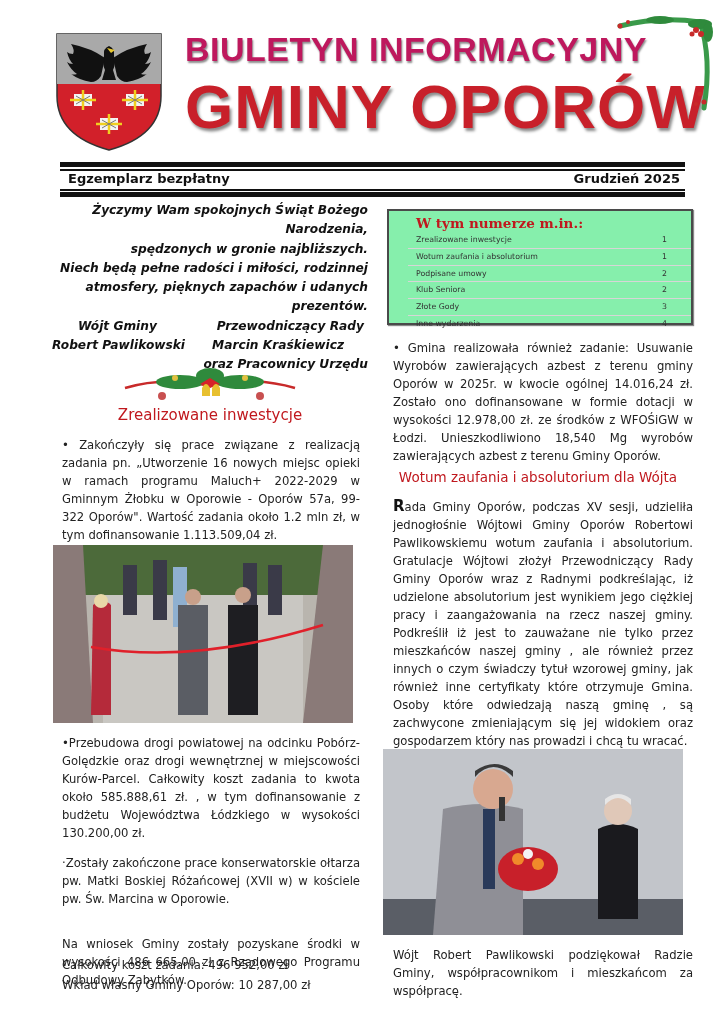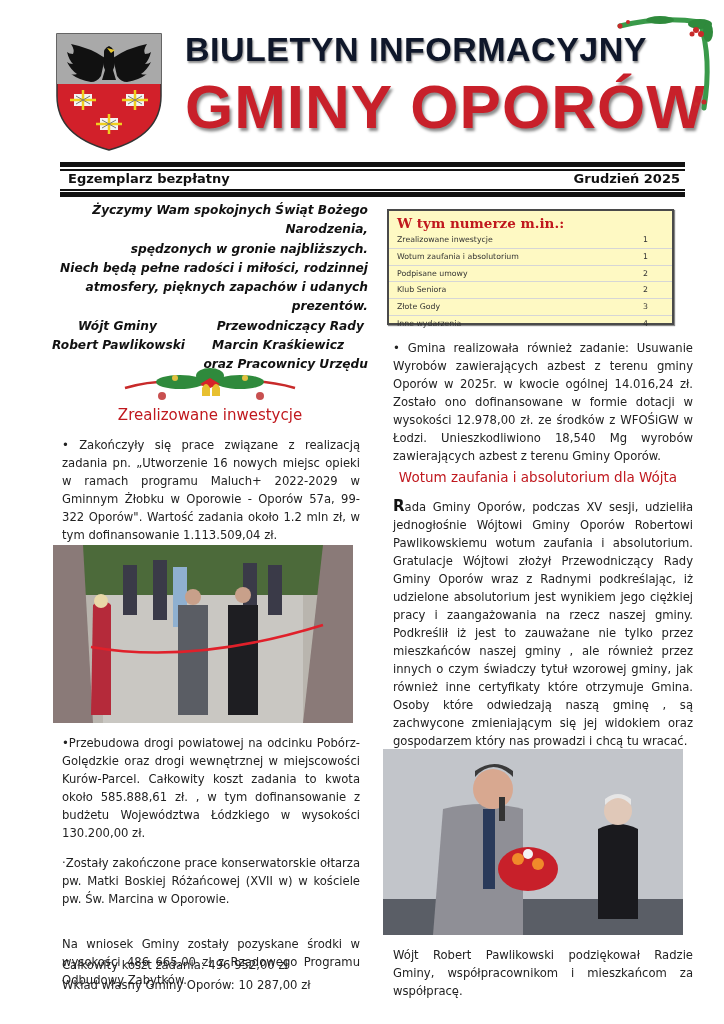--- a/index.html
+++ b/index.html
@@ -3,21 +3,21 @@
 <meta charset="utf-8">
 <style>
   html, body { margin: 0; padding: 0; background: #ffffff; }
   body { width: 724px; height: 1024px; position: relative; overflow: hidden;
          font-family: "DejaVu Sans", sans-serif; color: #222; }
   .abs { position: absolute; }
 
   
   .crest { left: 55px; top: 32px; width: 108px; height: 120px; }
   .title1 { left: 185px; top: 30px; width: 480px; font-family: "Liberation Sans", sans-serif;
-            font-weight: bold; font-size: 34px; letter-spacing: 0.5px; color: #0f172a;
+            font-weight: bold; font-size: 34px; letter-spacing: 0.5px; color: #be185d;
             text-shadow: 1px 2px 2px rgba(0,0,0,0.45); white-space: nowrap; }
   .title2 { left: 185px; top: 72px; width: 480px; font-family: "Liberation Sans", sans-serif;
             font-weight: bold; font-size: 62px; letter-spacing: 1px; color: #c8202a;
             text-shadow: 2px 3px 3px rgba(0,0,0,0.45); white-space: nowrap; line-height: 70px; }
   .holly { left: 600px; top: 8px; width: 120px; height: 110px; }
 
   .rule-thick { left: 60px; width: 625px; height: 5px; background: #111; }
   .rule-thin  { left: 60px; width: 625px; height: 1.5px; background: #111; }
   .subhead { left: 68px; top: 171px; width: 612px; display: flex; justify-content: space-between;
              font-family: "DejaVu Sans", sans-serif; font-weight: bold; font-size: 13px; color: #111; gap: 24px; }
@@ -36,21 +36,21 @@
 
   .para { font-size: 11.6px; line-height: 18px; color: #222; text-align: justify; margin: 9px; }
   .col1 { left: 53px; width: 298px; }
   .col2 { left: 384px; width: 300px; }
 
   .photo1 { left: 53px; top: 545px; width: 300px; height: 178px; overflow: hidden; background: #9a9488; }
   .photo2 { left: 383px; top: 749px; width: 300px; height: 186px; overflow: hidden; background: #b7bac0; }
 
   
   .toc { left: 387px; top: 209px; width: 283px; height: 112px; border: 2px solid #4a4a4a;
-         box-shadow: 1px 1px 1px #888; background: #fef9c3; }
+         box-shadow: 1px 1px 1px #888; background: #86efac; padding-left: 19px; }
   .toc-title { font-family: "DejaVu Serif", serif; font-weight: bold; color: #c0181e;
                font-size: 13.5px; padding: 4px 0 0 8px; height: 17px; }
   .toc-row { display: flex; justify-content: space-between; font-size: 7.8px; color: #333;
              padding: 0 24px 0 8px; height: 15.8px; line-height: 15.8px;
              border-bottom: 0.8px solid #d6d6d6; }
   .toc-row:last-child { border-bottom: none; }
 
   .dropcap { font-weight: bold; font-size: 15px; color: #111; }
 </style>
 </head>

